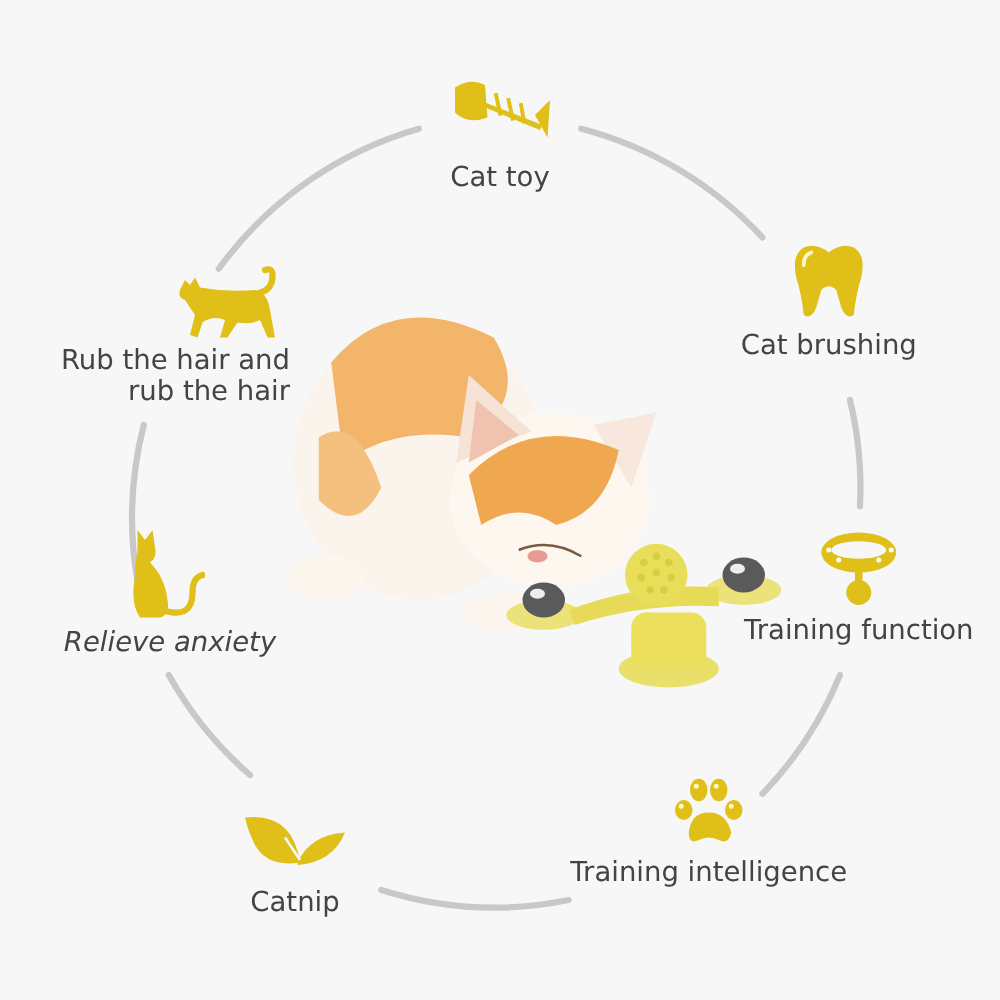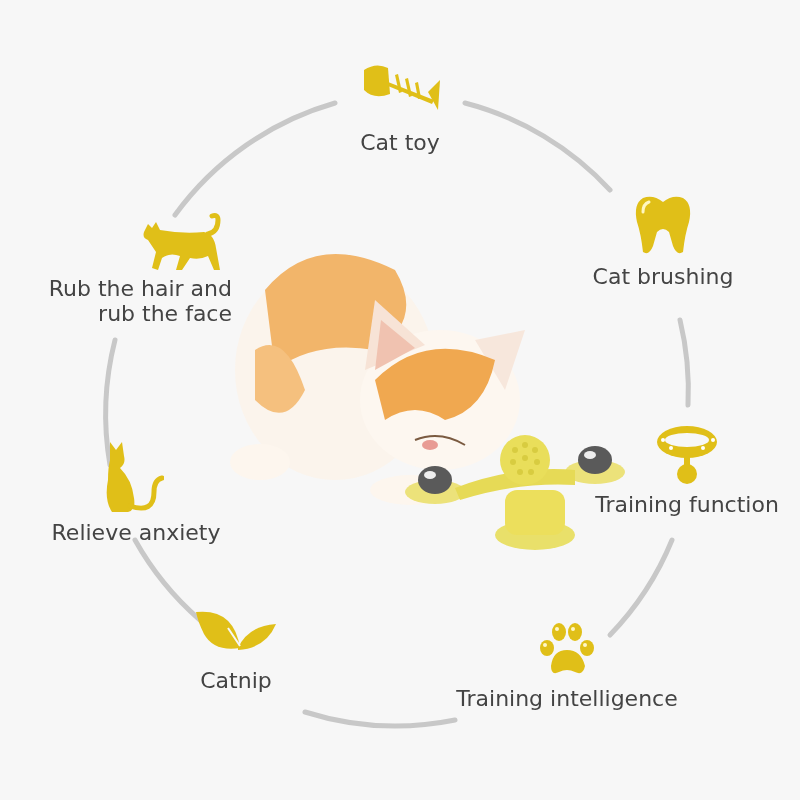--- a/index.html
+++ b/index.html
@@ -115,41 +115,41 @@
     <g fill="#fff8c8">
         <circle cx="8" cy="23" r="2"></circle>
         <circle cx="20" cy="7" r="2"></circle>
         <circle cx="36" cy="7" r="2"></circle>
         <circle cx="48" cy="23" r="2"></circle>
       </g>
   </svg>
   <div class="label" style="margin-top:6px;">Training intelligence</div>
 </div>
 
-<div class="feature" style="left:186px;top:608px;width:100px;">
+<div class="feature" style="left:186px;top:650px;width:100px;">
   <svg class="icon" width="84" height="48" viewBox="0 0 84 48">
     <path d="M2 4 Q40 0 46 40 Q20 44 10 26 Q4 14 2 4Z" fill="#e0bf18"></path>
     <path d="M44 40 Q54 18 82 16 Q72 40 44 42Z" fill="#e0bf18"></path>
     <path d="M34 20 L46 38" stroke="#f7f7f7" stroke-width="2"></path>
   </svg>
   <div class="label" style="margin-top:12px;">Catnip</div>
 </div>
 
-<div class="feature" style="left:56px;top:440px;width:160px;">
+<div class="feature" style="left:56px;top:422px;width:160px;font-style:italic;">
   <svg class="icon" width="62" height="74" viewBox="0 0 62 74" style="margin-left:-6px;">
     <g fill="#e0bf18">
       <path d="M8 2 L14 10 L20 2 L22 16 Q24 24 18 28 Q30 40 32 58 Q34 70 26 72 L10 72 Q2 60 6 40 Q6 28 8 20 Z"></path>
       <path d="M28 66 Q52 74 52 52 Q52 40 60 38" stroke="#e0bf18" stroke-width="5" fill="none" stroke-linecap="round"></path>
     </g>
   </svg>
   <div class="label" style="margin-top:6px;">Relieve anxiety</div>
 </div>
 
 <div class="feature left" style="left:52px;top:212px;width:180px;">
   <svg class="icon" width="90" height="62" viewBox="0 0 90 62" style="margin-left:42px;">
     <g fill="#e0bf18">
       <path d="M2 20 L6 12 L10 16 L14 10 L18 18 Q40 22 62 20 Q72 22 74 36 L78 58 L72 58 L66 44 Q58 48 48 46 L40 58 L34 58 L38 44 Q28 40 20 46 L16 58 L10 56 L14 40 Q10 34 6 28 Q0 26 2 20Z"></path>
       <path d="M66 22 Q76 20 76 8 Q76 2 70 4" stroke="#e0bf18" stroke-width="5" fill="none" stroke-linecap="round"></path>
     </g>
   </svg>
   <div class="label" style="margin-top:2px;">Rub the hair and</div>
-  <div class="label">rub the face</div>
+  <div class="label">rub the hair</div>
 </div>
 
 </body></html>

